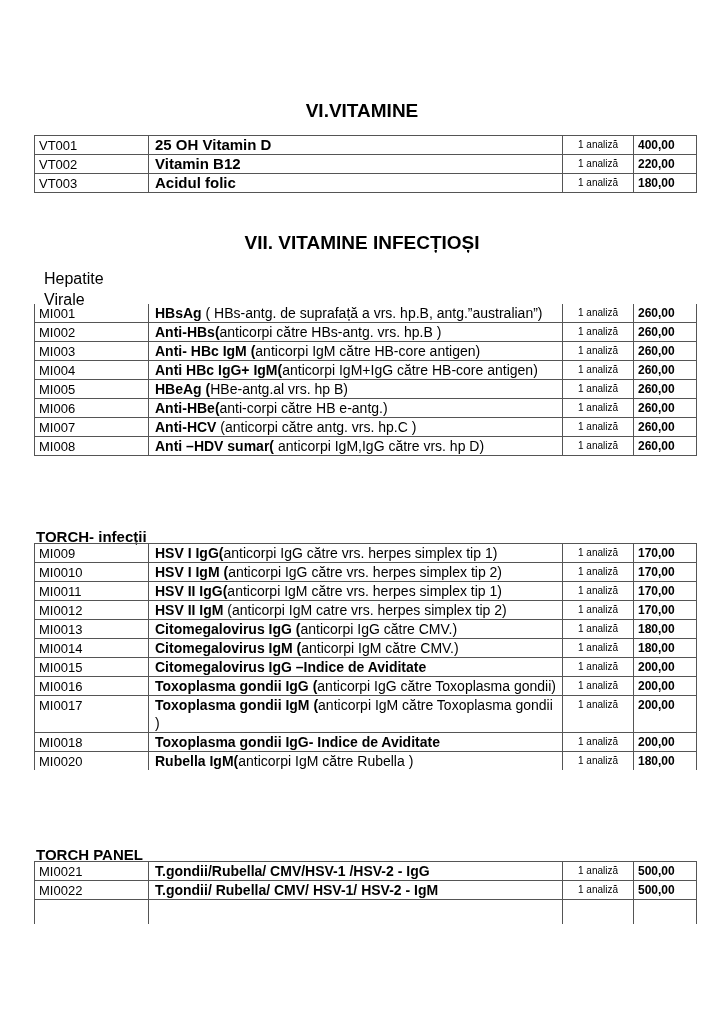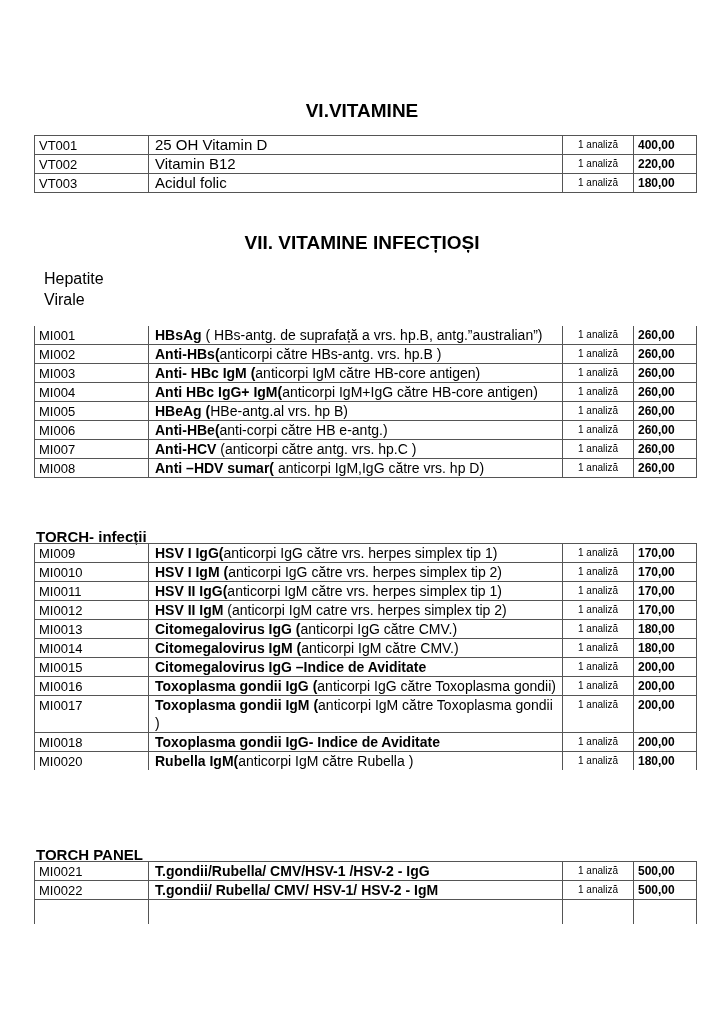--- a/index.html
+++ b/index.html
@@ -7,21 +7,21 @@
   .sec-title { position: absolute; left: 0; width: 724px; text-align: center; font-weight: bold; font-size: 19px; letter-spacing: 0px; }
   .subhead { position: absolute; left: 44px; font-weight: normal; font-size: 16px; line-height: 21px; }
   .mini { position: absolute; left: 36px; font-weight: bold; font-size: 15px; text-align: right; }
   table { position: absolute; left: 34px; border-collapse: collapse; table-layout: fixed; width: 656px; }
   td { border: 1px solid #555; vertical-align: top; padding: 0 4px; line-height: 18px; }
   td.code { width: 105px; font-size: 13px; padding-top: 2px; line-height: 15px; }
   td.name { width: 403px; font-size: 14px; line-height: 18px; padding-left: 6px; }
   td.unit { width: 62px; font-size: 10px; text-align: center; padding-top: 2px; line-height: 14px; }
   td.price { width: 52px; font-size: 12px; font-weight: bold; text-align: left; padding-right: 6px; padding-top: 2px; line-height: 15px; }
   td.name b { font-weight: bold; }
-  .vit td.name { font-weight: normal; font-size: 15px; }
+  .vit td.name { font-weight: bold; font-size: 15px; }
   .open-top tr:first-child td { border-top: none; }
   .open-bottom tr:last-child td { border-bottom: none; }
   tr.empty td { height: 22px; }
 </style>
 </head>
 <body>
 
 <div class="sec-title" style="top:100px;">VI.VITAMINE</div>
 
 <table class="vit" style="top:135px;">
@@ -47,21 +47,21 @@
     </tbody>
 </table>
 
 <div class="sec-title" style="top:232px;">VII. VITAMINE INFECȚIOȘI</div>
 
 <div class="subhead" style="top:268px;">
   <div>Hepatite</div>
   <div>Virale</div>
 </div>
 
-<table class="open-top" style="top:326px;padding-left:27px;">
+<table class="open-top" style="top:304px;padding-left:27px;">
   <tbody id="hep-body">
       <tr>
         <td class="code">MI001</td>
         <td class="name"><b>HBsAg</b><span> ( HBs-antg. de suprafață a vrs. hp.B, antg.”australian”)</span></td>
         <td class="unit">1 analiză</td>
         <td class="price">260,00</td>
       </tr>
       <tr>
         <td class="code">MI002</td>
         <td class="name"><b>Anti-HBs(</b><span>anticorpi către HBs-antg. vrs. hp.B )</span></td>

